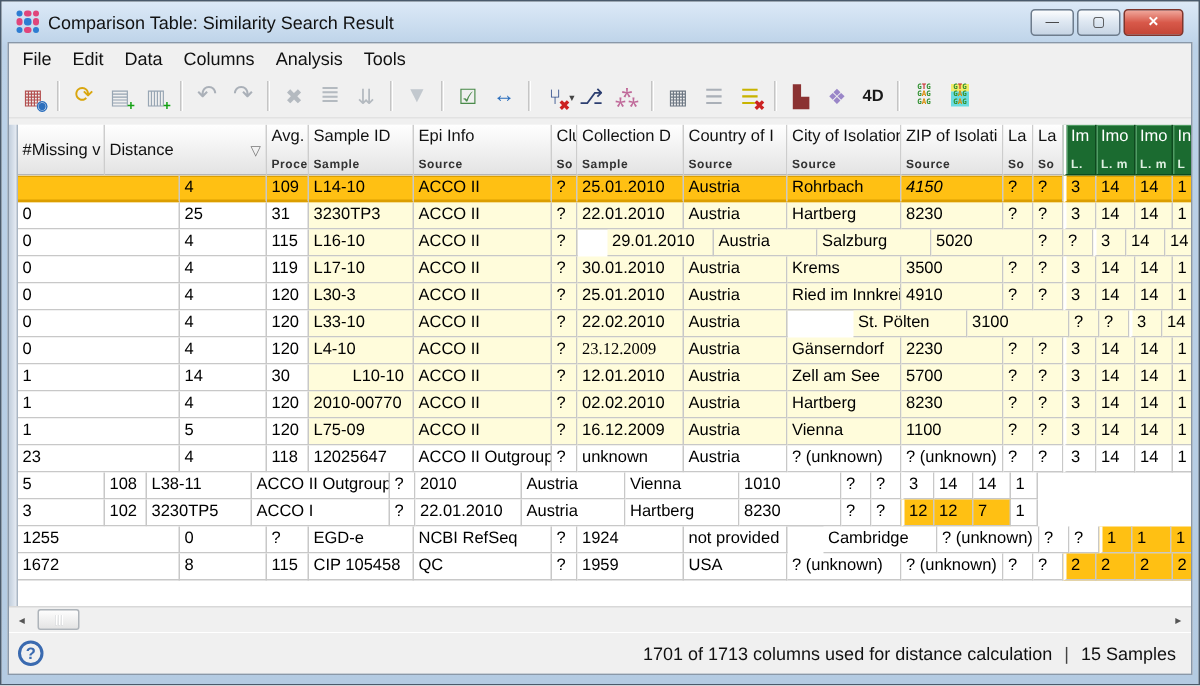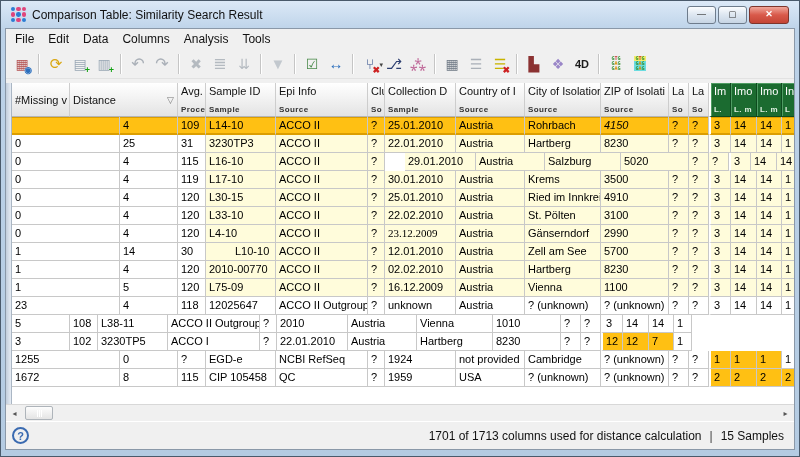--- a/index.html
+++ b/index.html
@@ -375,21 +375,21 @@
               <div class="tcell ctint" style="width: 20px;">?</div>
               <div class="tcell gapL ctint" style="width: 22px;">3</div>
               <div class="tcell ctint" style="width: 26px;">14</div>
               <div class="tcell ctint" style="width: 25px;">14</div>
               <div class="tcell ctint" style="width: 18px;">1</div>
             </div>
             <div class="trow">
               <div class="tcell" style="width: 108px;">0</div>
               <div class="tcell" style="width: 58px;">4</div>
               <div class="tcell" style="width: 28px;">120</div>
-              <div class="tcell ctint" style="width: 70px;">L30-15</div>
+              <div class="tcell ctint" style="width: 70px;">L30-3</div>
               <div class="tcell ctint" style="width: 92px;">ACCO II</div>
               <div class="tcell ctint" style="width: 17px;">?</div>
               <div class="tcell ctint" style="width: 71px;">25.01.2010</div>
               <div class="tcell ctint" style="width: 69px;">Austria</div>
               <div class="tcell ctint" style="width: 76px;">Ried im Innkreis</div>
               <div class="tcell ctint" style="width: 68px;">4910</div>
               <div class="tcell ctint" style="width: 20px;">?</div>
               <div class="tcell ctint" style="width: 20px;">?</div>
               <div class="tcell gapL ctint" style="width: 22px;">3</div>
               <div class="tcell ctint" style="width: 26px;">14</div>
@@ -398,40 +398,40 @@
             </div>
             <div class="trow">
               <div class="tcell" style="width: 108px;">0</div>
               <div class="tcell" style="width: 58px;">4</div>
               <div class="tcell" style="width: 28px;">120</div>
               <div class="tcell ctint" style="width: 70px;">L33-10</div>
               <div class="tcell ctint" style="width: 92px;">ACCO II</div>
               <div class="tcell ctint" style="width: 17px;">?</div>
               <div class="tcell ctint" style="width: 71px;">22.02.2010</div>
               <div class="tcell ctint" style="width: 69px;">Austria</div>
-              <div class="tcell ctint" style="width: 76px;">St. Pölten</div>
+              <div class="tcell ctint" style="width: 76px; margin-left: 44px;">St. Pölten</div>
               <div class="tcell ctint" style="width: 68px;">3100</div>
               <div class="tcell ctint" style="width: 20px;">?</div>
               <div class="tcell ctint" style="width: 20px;">?</div>
               <div class="tcell gapL ctint" style="width: 22px;">3</div>
               <div class="tcell ctint" style="width: 26px;">14</div>
               <div class="tcell ctint" style="width: 25px;">14</div>
               <div class="tcell ctint" style="width: 18px;">1</div>
             </div>
             <div class="trow">
               <div class="tcell" style="width: 108px;">0</div>
               <div class="tcell" style="width: 58px;">4</div>
               <div class="tcell" style="width: 28px;">120</div>
               <div class="tcell ctint" style="width: 70px;">L4-10</div>
               <div class="tcell ctint" style="width: 92px;">ACCO II</div>
               <div class="tcell ctint" style="width: 17px;">?</div>
               <div class="tcell ctint" style="width: 71px; font-family: Liberation Serif, serif;">23.12.2009</div>
               <div class="tcell ctint" style="width: 69px;">Austria</div>
               <div class="tcell ctint" style="width: 76px;">Gänserndorf</div>
-              <div class="tcell ctint" style="width: 68px;">2990</div>
+              <div class="tcell ctint" style="width: 68px;">2230</div>
               <div class="tcell ctint" style="width: 20px;">?</div>
               <div class="tcell ctint" style="width: 20px;">?</div>
               <div class="tcell gapL ctint" style="width: 22px;">3</div>
               <div class="tcell ctint" style="width: 26px;">14</div>
               <div class="tcell ctint" style="width: 25px;">14</div>
               <div class="tcell ctint" style="width: 18px;">1</div>
             </div>
             <div class="trow">
               <div class="tcell" style="width: 108px;">1</div>
               <div class="tcell" style="width: 58px;">14</div>
@@ -540,21 +540,21 @@
             </div>
             <div class="trow">
               <div class="tcell" style="width: 108px;">1255</div>
               <div class="tcell" style="width: 58px;">0</div>
               <div class="tcell" style="width: 28px;">?</div>
               <div class="tcell" style="width: 70px;">EGD-e</div>
               <div class="tcell" style="width: 92px;">NCBI RefSeq</div>
               <div class="tcell" style="width: 17px;">?</div>
               <div class="tcell" style="width: 71px;">1924</div>
               <div class="tcell" style="width: 69px;">not provided</div>
-              <div class="tcell" style="width: 76px;">Cambridge</div>
+              <div class="tcell" style="width: 76px; margin-left: 24px;">Cambridge</div>
               <div class="tcell" style="width: 68px;">? (unknown)</div>
               <div class="tcell" style="width: 20px;">?</div>
               <div class="tcell" style="width: 20px;">?</div>
               <div class="tcell gapL chl" style="width: 22px;">1</div>
               <div class="tcell chl" style="width: 26px;">1</div>
               <div class="tcell chl" style="width: 25px;">1</div>
               <div class="tcell" style="width: 18px;">1</div>
             </div>
             <div class="trow">
               <div class="tcell" style="width: 108px;">1672</div>

